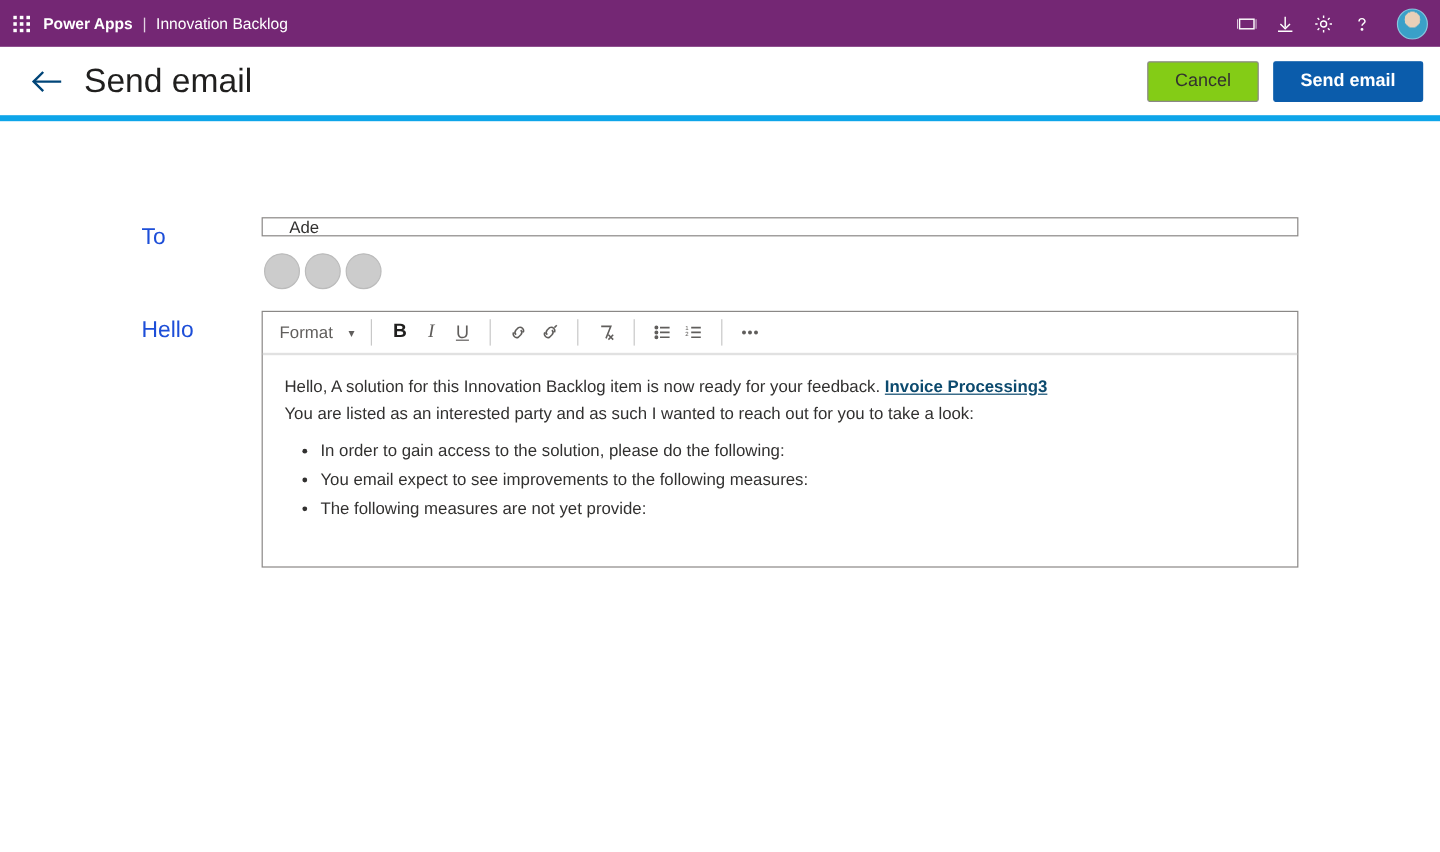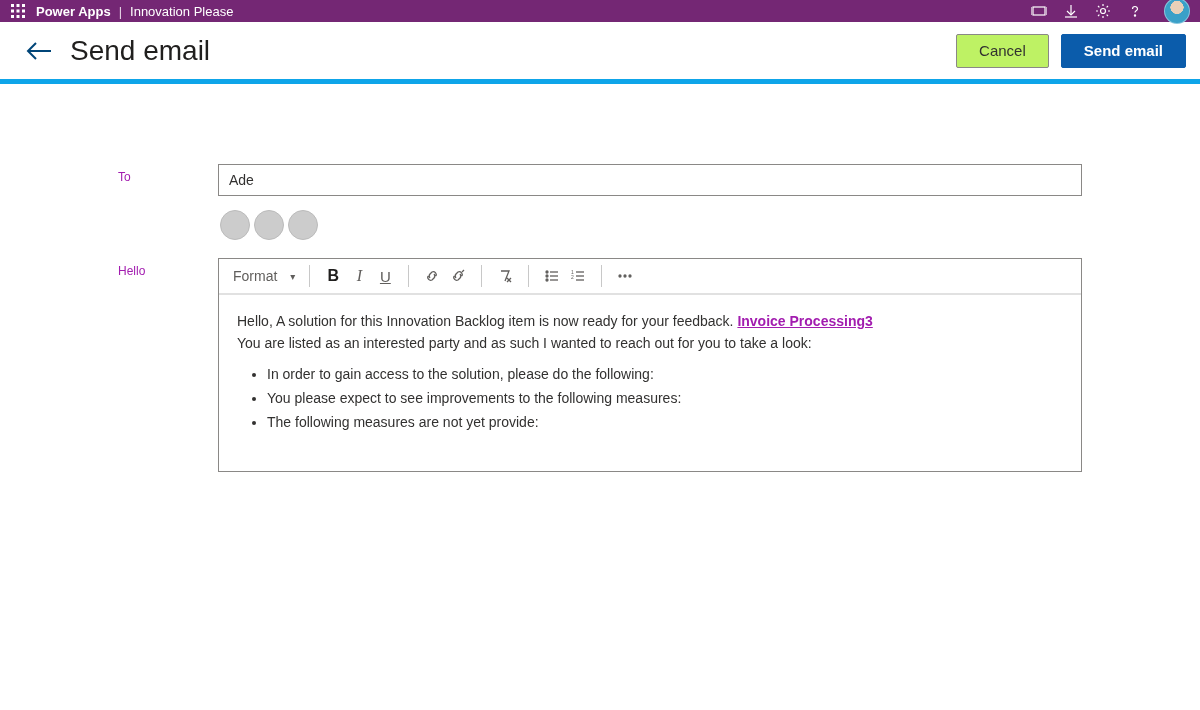--- a/index.html
+++ b/index.html
@@ -9,21 +9,21 @@
     color: #323130;
     background: #fff;
     width: 1200px;
     height: 710px;
     overflow: hidden;
   }
   
   .topbar {
     background: #742774;
     color: #fff;
-    height: 22px;
+    height: 39px;
     display: flex;
     align-items: center;
     padding: 0 10px 0 6px;
     font-size: 13px;
   }
   .waffle {
     width: 24px; height: 24px;
     display: flex; align-items: center; justify-content: center;
     cursor: pointer;
     margin-right: 6px;
@@ -69,21 +69,21 @@
     height: 34px;
     padding: 0 22px;
     font-size: 15px;
     border-radius: 2px;
     cursor: pointer;
     display: inline-flex;
     align-items: center;
     justify-content: center;
   }
   .btn-cancel {
-    background:#bef264;
+    background:#84cc16;
     color:#323130;
     border:1px solid #8a8886;
     margin-right: 12px;
   }
   .btn-primary {
     background:#0b5cab;
     color:#fff;
     border:1px solid #0b5cab;
     font-weight:600;
   }
@@ -92,32 +92,32 @@
   .form-wrap {
     padding: 80px 118px 0 118px;
   }
   .row {
     display: flex;
     align-items: flex-start;
     margin-bottom: 18px;
   }
   .row-label {
     width: 100px;
-    font-size: 12px;
-    color: #a21caf;
+    font-size: 19px;
+    color: #1d4ed8;
     padding-top: 6px;
   }
   .row-content { flex: 1; }
 
   .text-input {
     width: 100%;
-    height: 32px;
+    height: 16px;
     border: 1px solid #8a8886;
     font-size: 14px;
-    padding: 0 10px;
+    padding: 0 22px;
     color: #323130;
     font-family: inherit;
   }
 
   
   .recips { display:flex; gap:4px; margin-top:14px; margin-left:2px; }
   .recips .av {
     width:30px; height:30px; border-radius:50%;
     background:#ccc; border:1px solid #bbb;
   }
@@ -167,21 +167,21 @@
   .tb-btn svg { width:16px; height:16px; stroke:#605e5c; fill:none; stroke-width:1.3; }
 
   .editor-content {
     flex:1;
     padding: 16px 18px;
     font-size: 14px;
     color:#323130;
     line-height: 1.55;
     overflow:auto;
   }
-  .editor-content a { color:#a21caf; text-decoration: underline; font-weight:600;margin-top:21px; }
+  .editor-content a { color:#0c4a6e; text-decoration: underline; font-weight:600;margin-top:21px; }
   .editor-content ul { margin: 10px 0 0 30px; }
   .editor-content li { margin-bottom: 2px; }
 </style>
 </head>
 <body>
 
 <div class="topbar">
   <div class="waffle">
     <svg viewBox="0 0 14 14">
         <g fill="#fff">
@@ -192,21 +192,21 @@
           <rect x="5.5" y="5.5" width="3" height="3"></rect>
           <rect x="11" y="5.5" width="3" height="3"></rect>
       <rect x="0" y="11" width="3" height="3"></rect>
           <rect x="5.5" y="11" width="3" height="3"></rect>
           <rect x="11" y="11" width="3" height="3"></rect>
     </g>
       </svg>
   </div>
   <span class="brand">Power Apps</span>
   <span class="brand-sep">|</span>
-  <span class="brand-app">Innovation Please</span>
+  <span class="brand-app">Innovation Backlog</span>
   <div class="topbar-spacer"></div>
   <div class="topbar-icons">
     <div class="ticon">
       <svg viewBox="0 0 16 16">
           <rect x="2" y="4" width="12" height="8"></rect>
           <line x1="0" y1="4" x2="0" y2="12"></line>
           <line x1="16" y1="4" x2="16" y2="12"></line>
         </svg>
     </div>
     <div class="ticon">
@@ -330,21 +330,21 @@
           </div>
         </div>
         <div class="editor-content">
           <div>
             <span>Hello, A solution for this Innovation Backlog item is now ready for your feedback. </span>
             <a href="#">Invoice Processing3</a>
           </div>
           <div>You are listed as an interested party and as such I wanted to reach out for you to take a look:</div>
           <ul>
             <li>In order to gain access to the solution, please do the following:</li>
-            <li>You please expect to see improvements to the following measures:</li>
+            <li>You email expect to see improvements to the following measures:</li>
             <li>The following measures are not yet provide:</li>
           </ul>
         </div>
       </div>
     </div>
   </div>
 
 </div>
 
 </body></html>

